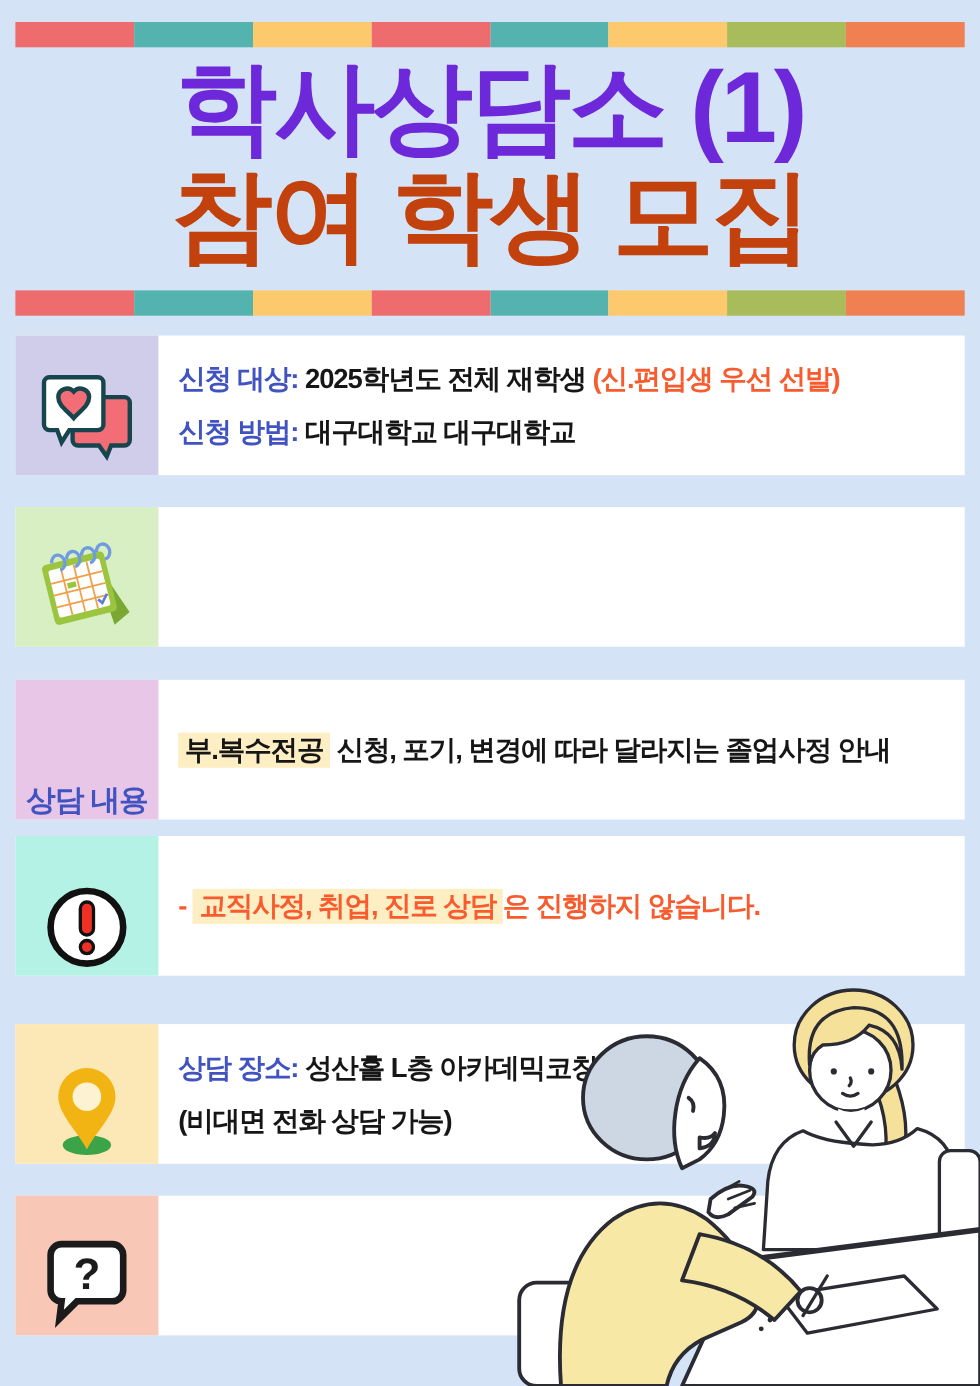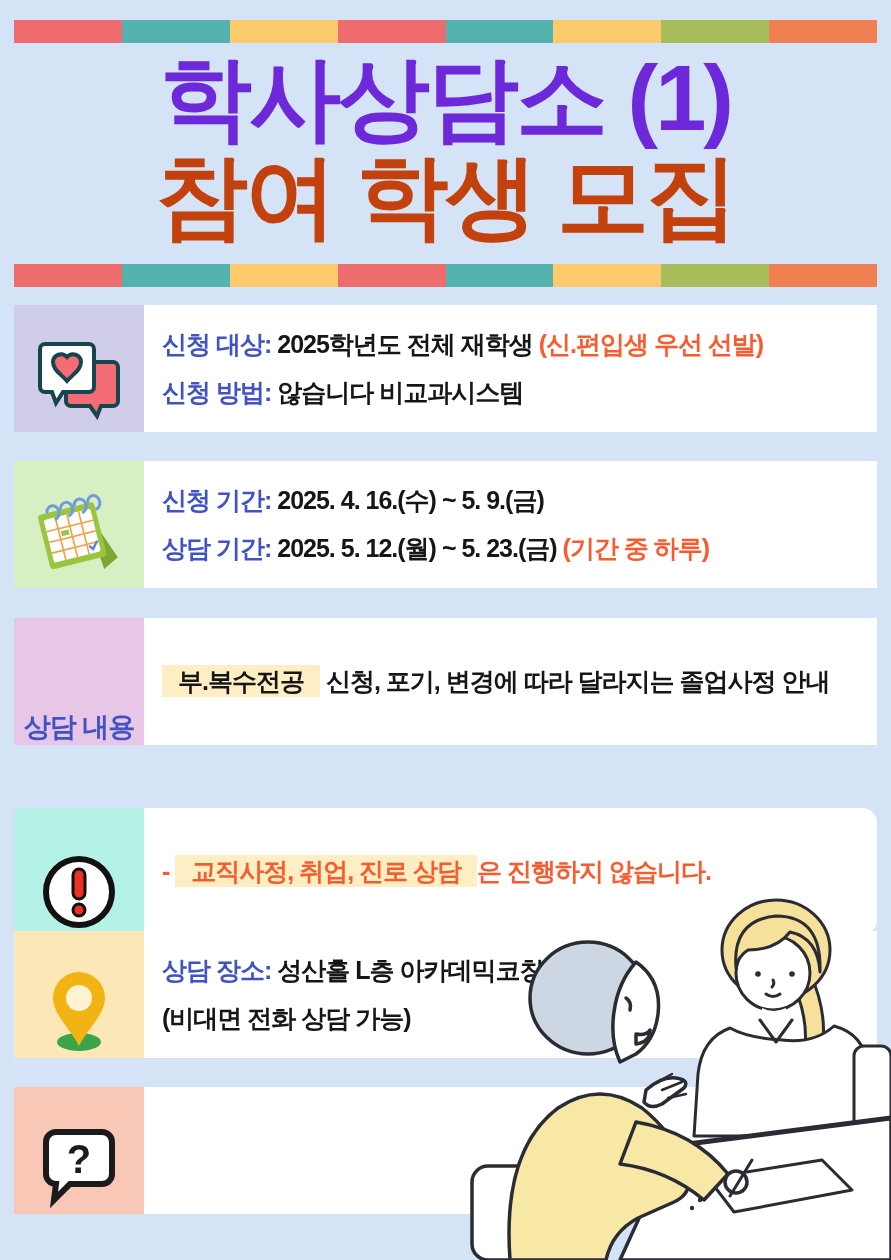--- a/index.html
+++ b/index.html
@@ -21,37 +21,37 @@
   .title-wrap{position:absolute;top:50px;left:0;width:891px;text-align:center;z-index:2;
     font-weight:900;letter-spacing:-3px;line-height:1.06;}
   .title-line1{font-size:92px;color:#6d28d9;text-align:center;}
   .title-line2{font-size:92px;color:#c2410c;}
 
   
   .card{position:absolute;left:14px;width:863px;height:127px;background:#ffffff;display:flex;z-index:1;}
   .card-1{top:305px;}
   .card-2{top:461px;}
   .card-3{top:618px;}
-  .card-4{top:808px;border-radius:15px;}
+  .card-4{top:760px;}
   .card-5{top:931px;}
   .card-6{top:1087px;}
   .tile{width:130px;height:100%;flex:none;display:flex;align-items:flex-end;justify-content:center;}
   .tile-1{background:#cfcdea;}
   .tile-2{background:#d8eec3;}
   .tile-3{background:#e7c6e7;}
   .tile-4{background:#b4f2e6;}
   .tile-5{background:#fbe8b6;}
   .tile-6{background:#f9c7b5;}
   .content{flex:1;display:flex;flex-direction:column;justify-content:center;
     padding-left:18px;padding-right:8px;gap:15px;}
   .line{font-size:25px;font-weight:800;letter-spacing:-1px;white-space:nowrap;color:#161616;}
   .lbl{color:#4053c1;}
   .blk{color:#161616;}
   .accent{color:#f85b2e;}
-  .hl{background:#fdeec3;padding:2px 16px;}
+  .hl{background:#fdeec3;padding:2px 6px;}
   .tile-label{font-size:27px;font-weight:900;color:#4053c1;letter-spacing:-1px;}
   .phone-line{font-size:31px;font-weight:900;color:#161616;letter-spacing:-1px;}
   .center-name{font-size:29px;font-weight:900;color:#4053c1;letter-spacing:-1px;}
 
   
   .illus{position:absolute;left:440px;top:878px;width:451px;height:382px;z-index:6;pointer-events:none;}
 </style>
 </head>
 <body>
 
@@ -89,21 +89,21 @@
       <span>
         <svg width="92" height="92" viewBox="0 0 92 92">
           <path d="M38 26 h42 a5 5 0 0 1 5 5 v34 a5 5 0 0 1 -5 5 h-12 l-4 10 -7 -10 h-19 a5 5 0 0 1 -5 -5 v-34 a5 5 0 0 1 5 -5 z" fill="#f26d76" stroke="#17454d" stroke-width="4"></path>
           <path d="M12 8 h44 a5 5 0 0 1 5 5 v38 a5 5 0 0 1 -5 5 h-26 l-7 11 -4 -11 h-7 a5 5 0 0 1 -5 -5 v-38 a5 5 0 0 1 5 -5 z" fill="#ffffff" stroke="#17454d" stroke-width="4"></path>
           <path d="M34 45 C28 38 20 34 20 26 a8 8 0 0 1 14 -5 a8 8 0 0 1 14 5 c0 8 -8 12 -14 19 z" fill="#f26d76" stroke="#17454d" stroke-width="4"></path>
         </svg>
       </span>
     </div>
     <div class="content">
       <div class="line"><span class="lbl">신청 대상:</span><span class="blk"> 2025학년도 전체 재학생 </span><span class="accent">(신.편입생 우선 선발)</span></div>
-      <div class="line"><span class="lbl">신청 방법:</span><span class="blk"> 않습니다 비교과시스템</span></div>
+      <div class="line"><span class="lbl">신청 방법:</span><span class="blk"> 대구대학교 대구대학교</span></div>
     </div>
   </div>
 
   <div class="card card-2">
     <div class="tile tile-2">
       <span>
         <svg width="100" height="100" viewBox="0 0 100 100">
           <g transform="rotate(-14 50 50)">
             <path d="M60 22 l22 60 -16 8 z" fill="#7aa832"></path>
             <rect x="14" y="22" width="58" height="56" rx="4" fill="#9bc53f"></rect>
@@ -121,24 +121,20 @@
             <g fill="none" stroke="#6f9be0" stroke-width="3">
               <path d="M24 22 a6 7 0 1 1 6 8"></path>
               <path d="M38 22 a6 7 0 1 1 6 8"></path>
               <path d="M52 22 a6 7 0 1 1 6 8"></path>
               <path d="M66 22 a6 7 0 1 1 6 8"></path>
             </g>
           </g>
         </svg>
       </span>
     </div>
-    <div class="content">
-      <div class="line"><span class="lbl">신청 기간:</span><span class="blk"> 2025. 4. 16.(수) ~ 5. 9.(금)</span></div>
-      <div class="line"><span class="lbl">상담 기간:</span><span class="blk"> 2025. 5. 12.(월) ~ 5. 23.(금) </span><span class="accent">(기간 중 하루)</span></div>
-    </div>
   </div>
 
   <div class="card card-3">
     <div class="tile tile-3">
       <span class="tile-label">상담 내용</span>
     </div>
     <div class="content">
       <div class="line"><span class="blk hl">부.복수전공</span><span class="blk"> 신청, 포기, 변경에 따라 달라지는 졸업사정 안내</span></div>
     </div>
   </div>

